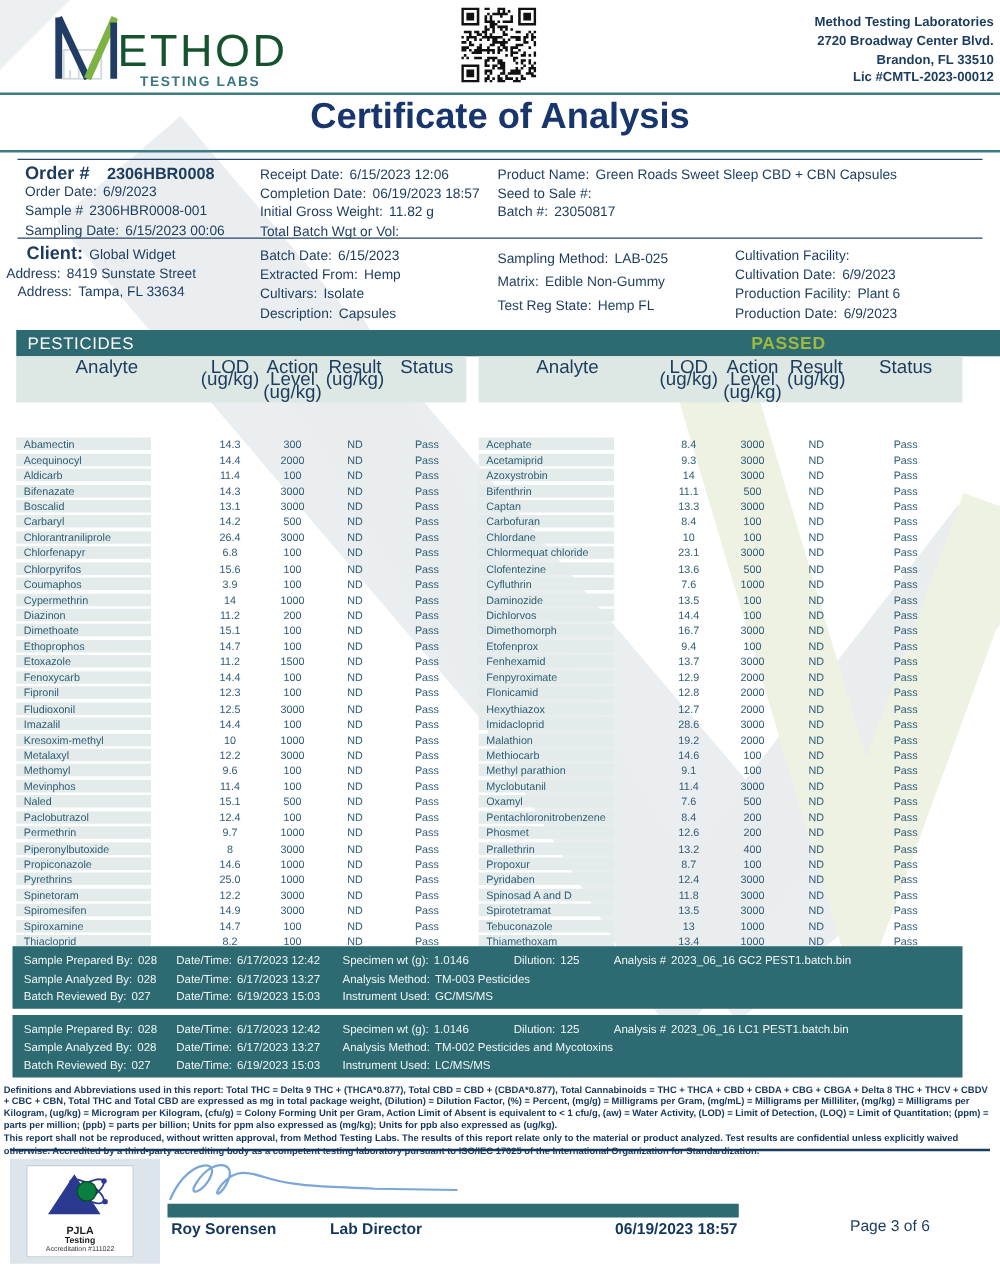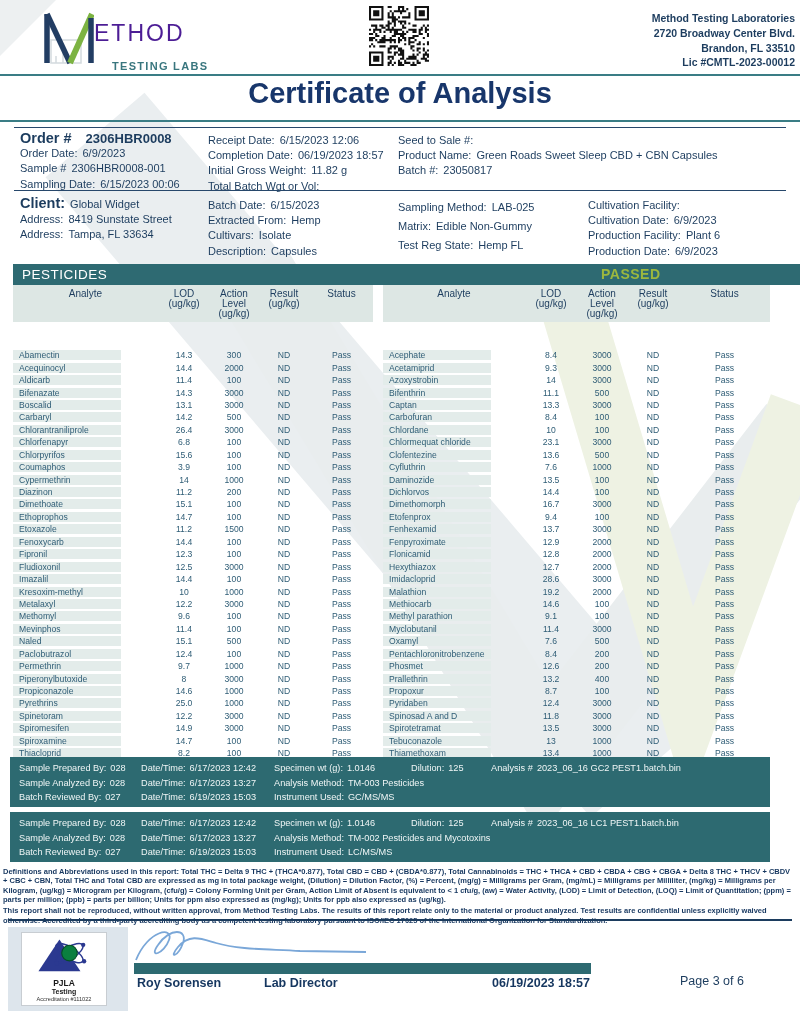--- a/index.html
+++ b/index.html
@@ -8,54 +8,54 @@
     background:#fff;color:#1c3c5e;
     font-family:"Liberation Sans",sans-serif;
   }
   
   .wm{position:absolute;left:0;top:0;pointer-events:none;}
   .corner{position:absolute;left:0;top:0;width:0;height:0;
     border-top:56px solid #edf0f1;border-right:56px solid transparent;}
   
   .logo{position:absolute;left:42px;top:8px;width:220px;height:70px;}
   .logo .mmark{position:absolute;left:0;top:2px;}
-  .logo-rest{position:absolute;left:52px;top:12px;font-size:23px;color:#4c1d95;letter-spacing:2px;}
+  .logo-rest{position:absolute;left:52px;top:12px;font-size:36px;color:#14532d;letter-spacing:2px;}
   .logo-tagline{position:absolute;left:70px;top:52px;font-size:11px;font-weight:bold;color:#39767e;letter-spacing:1.3px;}
   .qr{position:absolute;left:369px;top:6px;width:60px;height:60px;}
   .lab-info{position:absolute;right:5px;top:11px;text-align:right;font-size:10.5px;font-weight:bold;line-height:14.8px;color:#1c3c5e;}
   .rule-teal{position:absolute;left:0;right:0;height:2px;background:#3a7d85;}
   .r1{top:74px;} .r2{top:120px;}
   .doc-title{position:absolute;left:0;top:77px;width:100%;text-align:center;font-size:29px;font-weight:bold;color:#18366b;}
   
   .hl{position:absolute;left:14px;right:14px;height:1.4px;background:#27476b;}
   .hl1{top:127px;} .hl2{top:190px;}
   .col{position:absolute;font-size:11px;line-height:15.2px;color:#1c3c5e;white-space:nowrap;}
   .order-col{left:20px;top:131px;}
   .receipt-col{left:208px;top:133px;}
   .product-col{left:398px;top:133px;}
-  .client-col{left:20px;top:196px;}
+  .client-col{left:5px;top:196px;text-align:center;}
   .batch-col{left:208px;top:198px;}
   .sampling-col{left:398px;top:198px;line-height:19px;}
   .cultivation-col{left:588px;top:198px;}
   .flabel{margin-right:5px;}
   .order-col .fline:first-child{font-size:13px;font-weight:bold;}
   .order-col .fline:first-child .flabel{font-size:14.5px;margin-right:14px;}
   .client-col .fline:first-child .flabel{font-size:14.5px;font-weight:bold;}
   
   .pest-bar{position:absolute;left:13px;width:757px;top:264px;height:21px;background:#2e6a72;padding-left:48px;}
   .pest-title{position:absolute;left:9px;top:3px;font-size:13.5px;color:#fff;letter-spacing:.5px;}
   .pest-status{position:absolute;left:588px;top:2px;font-size:14px;font-weight:bold;color:#9db83e;letter-spacing:.5px;}
   .thead{position:absolute;top:285px;height:37px;background:#dde7e4;display:flex;}
   .tbody{position:absolute;top:322px;display:flex;flex-direction:column;margin-top:27px;}
   .t-left{left:13px;width:360px;}
   .t-right{left:383px;width:387px;}
   .t-left .pc0{width:145px;} .t-right .pc0{width:142px;}
   .pc1{width:52px;} .t-left .pc2{width:48px;} .t-right .pc2{width:50px;}
   .pc3{width:52px;} .pc4{flex:1;}
-  .ph{padding-top:4px;text-align:center;white-space:pre-line;font-size:10px;line-height:10px;color:#1c3c5e;box-sizing:border-box;}
+  .ph{padding-top:4px;text-align:center;white-space:pre-line;font-size:15px;line-height:10px;color:#1c3c5e;box-sizing:border-box;}
   .ph.pc0{background:none;}
   .prow{display:flex;height:12.44px;align-items:center;font-size:8.6px;color:#2f5d76;}
   .pc{text-align:center;box-sizing:border-box;}
   .prow .pc0{text-align:left;padding-left:6px;
     background:linear-gradient(90deg,#e3ecea 0,#e3ecea 108px,rgba(255,255,255,0) 108px);}
   
   .ablock{position:absolute;left:10px;width:760px;height:50px;background:#2d6a71;color:#f0f6f6;
     padding:4px 0 0 9px;box-sizing:border-box;}
   .ab1{top:757px;} .ab2{top:812px;}
   .arow{display:flex;font-size:9.2px;line-height:14.6px;white-space:nowrap;}
@@ -131,22 +131,22 @@
       <div class="fline"><span class="flabel">Sample #</span><span class="fval">2306HBR0008-001</span></div>
       <div class="fline"><span class="flabel">Sampling Date:</span><span class="fval">6/15/2023 00:06</span></div>
     </div>
   <div class="col receipt-col">
       <div class="fline"><span class="flabel">Receipt Date:</span><span class="fval">6/15/2023 12:06</span></div>
       <div class="fline"><span class="flabel">Completion Date:</span><span class="fval">06/19/2023 18:57</span></div>
       <div class="fline"><span class="flabel">Initial Gross Weight:</span><span class="fval">11.82 g</span></div>
       <div class="fline"><span class="flabel">Total Batch Wgt or Vol:</span><span class="fval"></span></div>
     </div>
   <div class="col product-col">
+      <div class="fline"><span class="flabel">Product Name:</span><span class="fval">Green Roads Sweet Sleep CBD + CBN Capsules</span></div>
       <div class="fline"><span class="flabel">Seed to Sale #:</span><span class="fval"></span></div>
-      <div class="fline"><span class="flabel">Product Name:</span><span class="fval">Green Roads Sweet Sleep CBD + CBN Capsules</span></div>
       <div class="fline"><span class="flabel">Batch #:</span><span class="fval">23050817</span></div>
     </div>
   <div class="hl hl2"></div>
   <div class="col client-col">
       <div class="fline"><span class="flabel">Client:</span><span class="fval">Global Widget</span></div>
       <div class="fline"><span class="flabel">Address:</span><span class="fval">8419 Sunstate Street</span></div>
       <div class="fline"><span class="flabel">Address:</span><span class="fval">Tampa, FL  33634</span></div>
     </div>
   <div class="col batch-col">
       <div class="fline"><span class="flabel">Batch Date:</span><span class="fval">6/15/2023</span></div>

